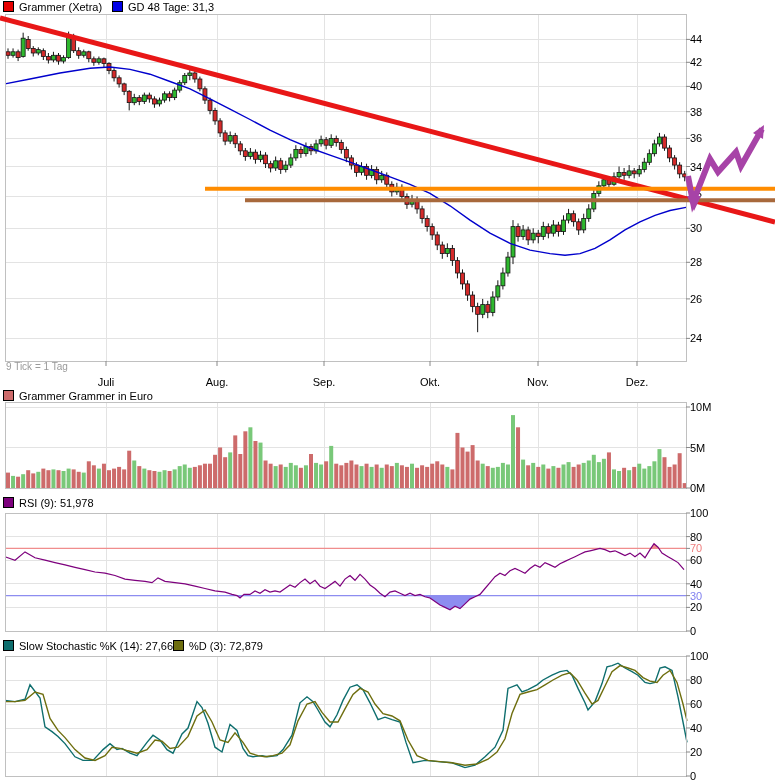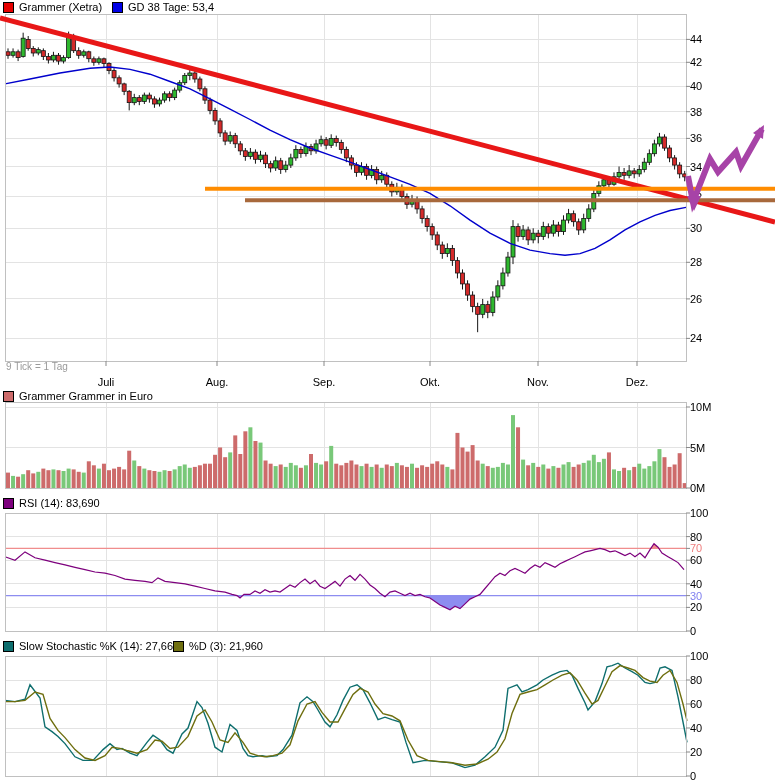--- a/index.html
+++ b/index.html
@@ -1,20 +1,20 @@
 <!DOCTYPE html>
 <html><head>
 <meta charset="utf-8">
 <style>
   html,body{margin:0;padding:0}
   body{width:775px;height:784px;position:relative;background:#fff;overflow:hidden;
        font-family:"Liberation Sans",sans-serif}
   #cv{position:absolute;top:0;left:0}
   .lg{position:absolute;left:0;width:775px;height:13px}
-  .lgi{position:absolute;top:0;display:flex;align-items:center;gap:5px;font-size:11px;color:#000;white-space:nowrap}
+  .lgi{position:absolute;top:0;display:flex;align-items:flex-start;gap:5px;font-size:11px;color:#000;white-space:nowrap}
   .sq{width:9px;height:9px;border:1px solid #000;flex:0 0 auto}
   #ticknote{position:absolute;left:6px;top:361px;font-size:10px;color:#9a9a9a}
 </style>
 </head>
 <body>
 
 <svg id="cv" width="775" height="784">
     <g>
       <line x1="106" y1="14" x2="106" y2="361" stroke="#e3e3e3" shape-rendering="crispEdges"></line>
       <line x1="217" y1="14" x2="217" y2="361" stroke="#e3e3e3" shape-rendering="crispEdges"></line>
@@ -575,42 +575,42 @@
     </g>
   </svg>
 
 <div class="lg" style="top:1px">
   <span class="lgi" style="left:3px">
     <i class="sq" style="background-color: rgb(230, 0, 0);"></i>
     <span>Grammer (Xetra)</span>
   </span>
   <span class="lgi" style="left:112px">
     <i class="sq" style="background-color: rgb(0, 0, 230);"></i>
-    <span>GD 38 Tage: 53,4</span>
+    <span>GD 48 Tage: 31,3</span>
   </span>
 </div>
 
 <div id="ticknote">9 Tick = 1 Tag</div>
 
 <div class="lg" style="top:390px">
   <span class="lgi" style="left:3px">
     <i class="sq" style="background-color: rgb(205, 107, 107);"></i>
     <span>Grammer Grammer in Euro</span>
   </span>
 </div>
 
 <div class="lg" style="top:497px">
   <span class="lgi" style="left:3px">
     <i class="sq" style="background-color: rgb(125, 0, 125);"></i>
-    <span>RSI (14): 83,690</span>
+    <span>RSI (9): 51,978</span>
   </span>
 </div>
 
 <div class="lg" style="top:640px">
   <span class="lgi" style="left:3px">
     <i class="sq" style="background-color: rgb(14, 110, 110);"></i>
     <span>Slow Stochastic %K (14): 27,669</span>
   </span>
   <span class="lgi" style="left:173px">
     <i class="sq" style="background-color: rgb(110, 110, 14);"></i>
-    <span>%D (3): 21,960</span>
+    <span>%D (3): 72,879</span>
   </span>
 </div>
 
 </body></html>

